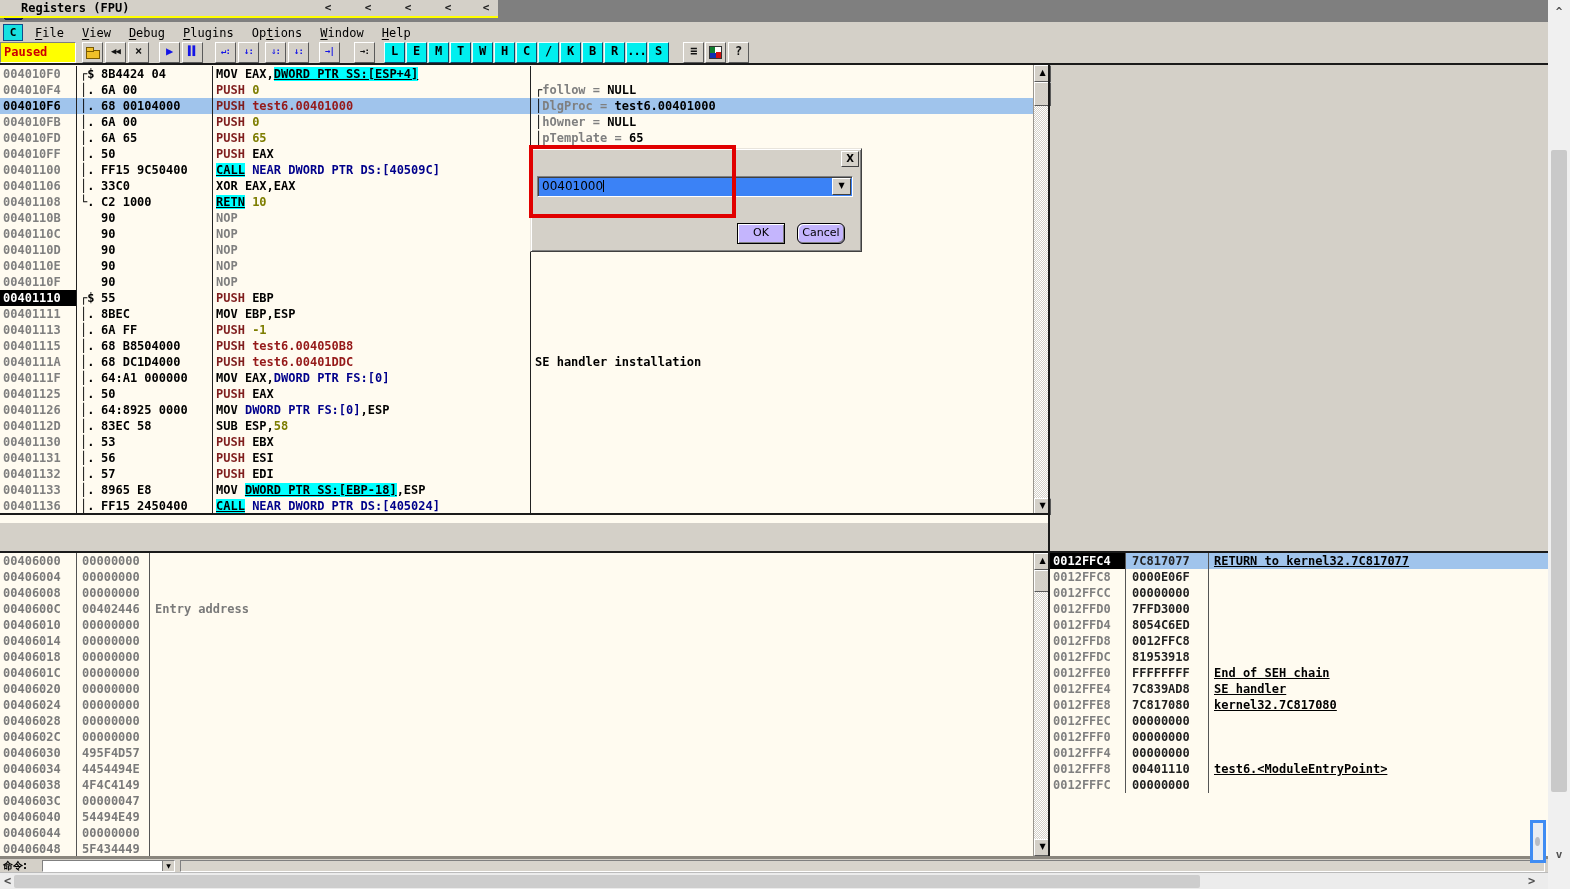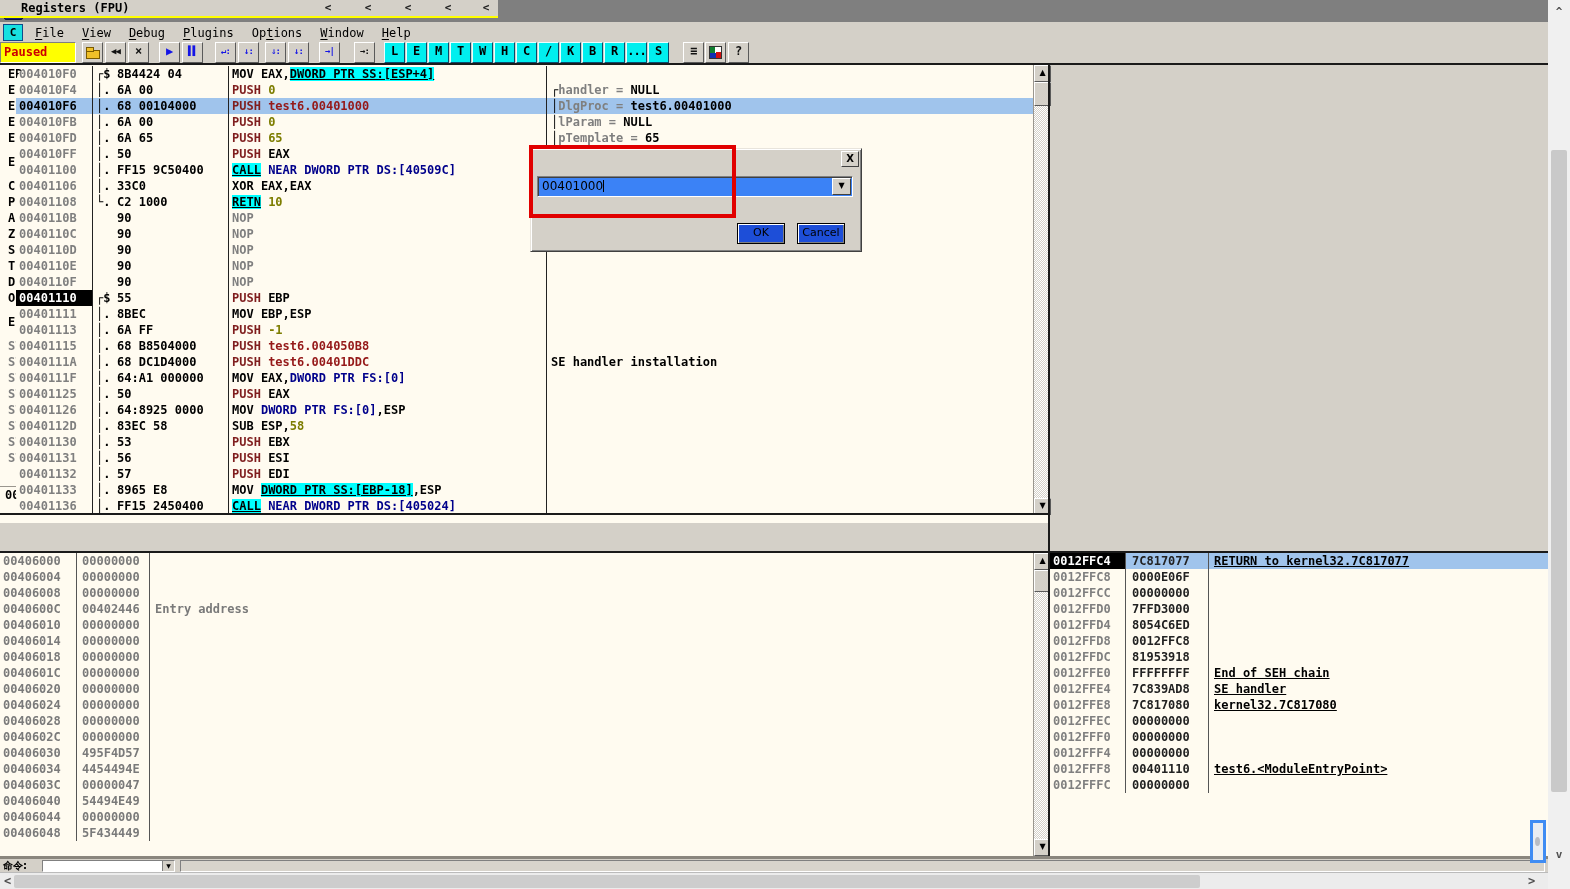--- a/index.html
+++ b/index.html
@@ -32,21 +32,21 @@
   .ico-folder{position:relative;}
   .ico-folder:before{content:"";position:absolute;left:3px;top:7px;width:12px;height:7px;background:#f0c028;border:1px solid #7a5a00;}
   .ico-folder:after{content:"";position:absolute;left:3px;top:4px;width:6px;height:3px;background:#f0c028;border:1px solid #7a5a00;}
   .ico-grid{position:relative;}
   .ico-grid:before{content:"";position:absolute;left:3px;top:3px;width:11px;height:11px;
     background:conic-gradient(#fff 0 25%,#d01010 0 50%,#1030b0 0 75%,#108030 0);border:1px solid #333;}
   
   .hline,.vline{position:absolute;background:#1a1a1a;}
   
   .pane{position:absolute;background:#fffbf0;overflow:hidden;}
-  #disasm{left:16px;top:65px;width:1033px;height:448px;padding-top:1px;border-radius:18px;}
+  #disasm{left:0;top:65px;width:1033px;height:448px;padding-top:1px;}
   #infopane{left:0;top:515px;width:1048px;height:36px;background:#fffbf0;border-top:1px solid #9a968e;}
   #info-line{font:bold 12px/17px "DejaVu Sans Mono",monospace;color:#000;padding-left:5px;}
   #dump{left:0;top:553px;width:1033px;height:303px;}
   #stack{left:1050px;top:553px;width:498px;height:303px;}
   #regs{left:1050px;top:65px;width:498px;height:486px;background:#fffbf0;}
   #regs-title{height:16px;background:#d4d0c8;border-bottom:2px solid #ffff00;position:relative;
     font:bold 12px/16px "DejaVu Sans Mono",monospace;color:#000;padding-left:21px;}
   .unroll{position:absolute;top:0;width:20px;text-align:center;font:bold 11px/16px "DejaVu Sans Mono",monospace;color:#222;}
   
   .drow,.mrow,.srow{display:flex;height:16px;font:bold 12px/16px "DejaVu Sans Mono",monospace;}
@@ -100,25 +100,25 @@
   #dlg-title{position:absolute;left:3px;top:3px;right:3px;height:18px;background:linear-gradient(90deg,#0a246a,#a6caf0);
     color:#fff;font:bold 12px/18px "DejaVu Sans Mono",monospace;padding-left:4px;}
   #dlg-close{position:absolute;right:2px;top:2px;width:16px;height:14px;background:#d4d0c8;border:1px solid;
     border-color:#fff #404040 #404040 #fff;text-align:center;font:bold 10px/13px "DejaVu Sans",sans-serif;color:#000;}
   #dlg-combo{position:absolute;left:6px;top:27px;width:314px;height:19px;background:#3b82f6;border:1px solid;border-color:#808080 #fff #fff #808080;
     box-shadow:inset 1px 1px 0 #404040;}
   #dlg-combo .txt{position:absolute;left:4px;top:2px;font:12px/15px "DejaVu Sans","Liberation Sans",sans-serif;color:#000;}
   .caret{display:inline-block;width:1px;height:12px;background:#000;vertical-align:-2px;}
   #dlg-drop{position:absolute;right:1px;top:1px;width:17px;height:15px;background:#d4d0c8;border:1px solid;
     border-color:#fff #404040 #404040 #fff;text-align:center;font:8px/14px "DejaVu Sans",sans-serif;color:#000;}
-  .dbtn{position:absolute;top:74px;height:19px;background:#1d4ed8;border:1px solid #000;
+  .dbtn{position:absolute;top:74px;height:19px;background:#c4b5fd;border:1px solid #000;
     box-shadow:inset 1px 1px 0 #fff, inset -1px -1px 0 #808080;text-align:center;
     font:11px/18px "DejaVu Sans","Liberation Sans",sans-serif;color:#000;}
   #dlg-ok{left:206px;width:46px;}
-  #dlg-cancel{left:266px;width:46px;}
+  #dlg-cancel{left:266px;width:46px;border-radius:6px;}
   
   #red-box{position:absolute;left:529px;top:145px;width:199px;height:65px;border:4px solid #e10000;z-index:40;pointer-events:none;}
   #blue-box{position:absolute;left:1530px;top:820px;width:10px;height:37px;border:3px solid #3f8cf3;background:#e9edf2;z-index:45;}
   #blue-box:after{content:"";position:absolute;left:2px;top:14px;width:5px;height:9px;background:#b9bdc4;border-radius:50%;}
 </style>
 </head>
 <body>
 
 <div id="app">
 
@@ -173,35 +173,35 @@
         <span class="c-br">┌$</span>
         <span class="c-hex">8B4424 04</span>
         <span class="c-ins"><span class="tk-k">MOV EAX,</span><span class="tk-c">DWORD PTR SS:[ESP+4]</span></span>
         <span class="c-com"></span>
       </div>
       <div class="drow">
         <span class="c-addr">004010F4</span>
         <span class="c-br">│.</span>
         <span class="c-hex">6A 00</span>
         <span class="c-ins"><span class="tk-b">PUSH </span><span class="tk-o">0</span></span>
-        <span class="c-com"><span class="tk-k">┌</span><span class="tk-g">handler = </span><span class="tk-k">NULL</span></span>
+        <span class="c-com"><span class="tk-k">┌</span><span class="tk-g">follow = </span><span class="tk-k">NULL</span></span>
       </div>
       <div class="drow sel">
         <span class="c-addr">004010F6</span>
         <span class="c-br">│.</span>
         <span class="c-hex">68 00104000</span>
         <span class="c-ins"><span class="tk-b">PUSH </span><span class="tk-r">test6.00401000</span></span>
         <span class="c-com"><span class="tk-k">│</span><span class="tk-g">DlgProc = </span><span class="tk-k">test6.00401000</span></span>
       </div>
       <div class="drow">
         <span class="c-addr">004010FB</span>
         <span class="c-br">│.</span>
         <span class="c-hex">6A 00</span>
         <span class="c-ins"><span class="tk-b">PUSH </span><span class="tk-o">0</span></span>
-        <span class="c-com"><span class="tk-k">│</span><span class="tk-g">lParam = </span><span class="tk-k">NULL</span></span>
+        <span class="c-com"><span class="tk-k">│</span><span class="tk-g">hOwner = </span><span class="tk-k">NULL</span></span>
       </div>
       <div class="drow">
         <span class="c-addr">004010FD</span>
         <span class="c-br">│.</span>
         <span class="c-hex">6A 65</span>
         <span class="c-ins"><span class="tk-b">PUSH </span><span class="tk-o">65</span></span>
         <span class="c-com"><span class="tk-k">│</span><span class="tk-g">pTemplate = </span><span class="tk-k">65</span></span>
       </div>
       <div class="drow">
         <span class="c-addr">004010FF</span>
@@ -486,20 +486,25 @@
         <span class="m-addr">00406030</span>
         <span class="m-val">495F4D57</span>
         <span class="m-com"></span>
       </div>
       <div class="mrow">
         <span class="m-addr">00406034</span>
         <span class="m-val">4454494E</span>
         <span class="m-com"></span>
       </div>
       <div class="mrow">
+        <span class="m-addr">00406038</span>
+        <span class="m-val">4F4C4149</span>
+        <span class="m-com"></span>
+      </div>
+      <div class="mrow">
         <span class="m-addr">0040603C</span>
         <span class="m-val">00000047</span>
         <span class="m-com"></span>
       </div>
       <div class="mrow">
         <span class="m-addr">00406040</span>
         <span class="m-val">54494E49</span>
         <span class="m-com"></span>
       </div>
       <div class="mrow">

